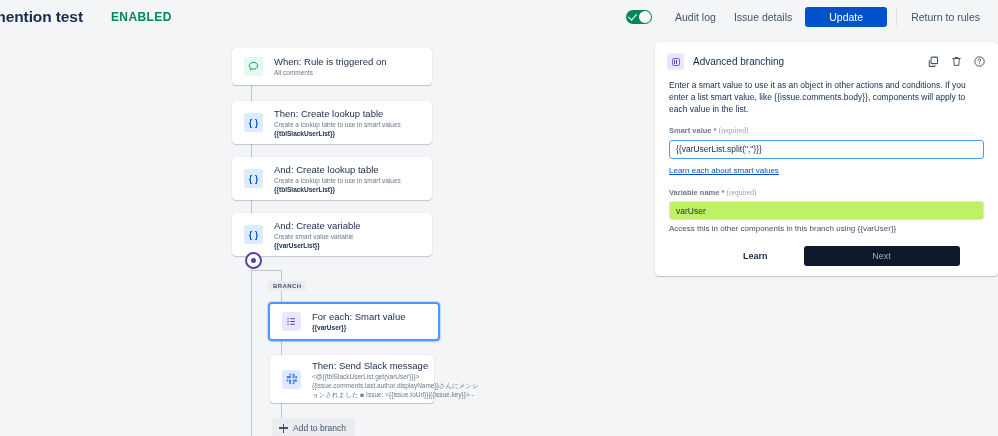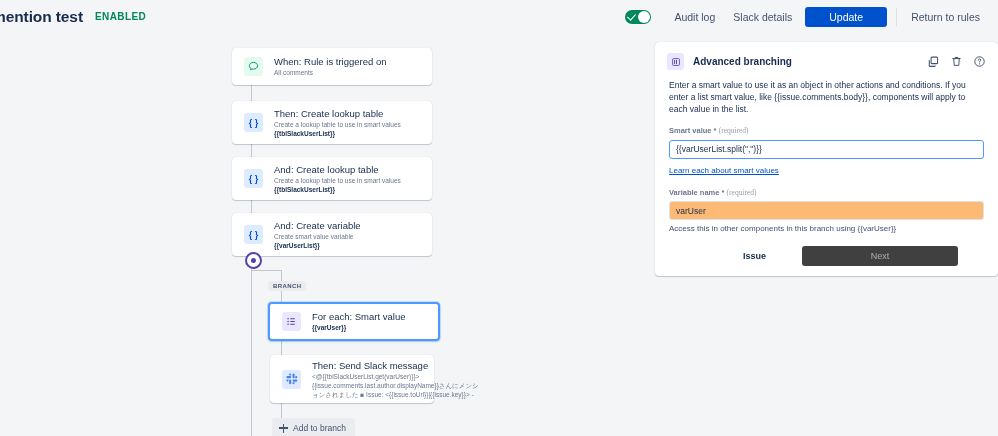--- a/index.html
+++ b/index.html
@@ -15,21 +15,21 @@
   
   .topbar{
     position:absolute;left:0;top:0;width:998px;height:33px;
     background:#f4f5f7;display:flex;align-items:center;
   }
   .rule-title{
     font-size:15.5px;font-weight:700;color:#172b4d;
     margin-left:-8px;white-space:nowrap;letter-spacing:-0.1px;
   }
   .enabled-badge{
-    margin-left:12px;font-size:10px;font-weight:700;letter-spacing:.4px;
+    margin-left:28px;font-size:12px;font-weight:700;letter-spacing:.4px;
     color:#00875a;text-transform:uppercase;
   }
   .topbar-right{
     margin-left:auto;display:flex;align-items:center;gap:0px;
     padding-right:9px;
   }
   .toggle{
     width:26px;height:14px;border-radius:8px;background:#00875a;
     position:relative;margin-right:14px;flex:none;
   }
@@ -106,71 +106,71 @@
     position:absolute;left:655px;top:42px;width:343px;
     background:#ffffff;border-radius:4px;
     box-shadow:0 1px 1px rgba(9,30,66,.20),0 0 1px rgba(9,30,66,.25);
     padding:0 0 10px 0;
   }
   .panel-head{display:flex;align-items:center;padding:11px 12px 0 12px;}
   .panel-head-icon{
     width:17px;height:17px;border-radius:3px;background:#eae6ff;color:#5243aa;
     display:flex;align-items:center;justify-content:center;flex:none;margin-right:9px;
   }
-  .panel-title{font-size:10px;font-weight:700;color:#172b4d;}
+  .panel-title{font-size:10px;font-weight:400;color:#172b4d;}
   .panel-actions{margin-left:auto;display:flex;align-items:center;gap:10px;color:#42526e;}
   .pa{cursor:pointer;display:flex;align-items:center;}
   .panel-desc{
     font-size:8.5px;color:#172b4d;line-height:12px;padding:9px 14px 0 14px;
   }
   .field{padding:11px 14px 0 14px;}
   .flabel{font-size:7.5px;color:#6b778c;font-weight:700;margin-bottom:3px;}
   .flabel .req{color:#6b778c;font-weight:700;}
   .flabel .reqtxt{color:#97a0af;font-weight:400;font-family:Liberation Serif, serif;}
   .finput{
     width:100%;box-sizing:border-box;height:19px;border-radius:3px;
-    border:1px solid #dfe1e6;background:#fdba74;
+    border:1px solid #dfe1e6;background:#bef264;
     font-size:8.5px;color:#172b4d;padding:0 6px;outline:none;
     font-family:"Liberation Sans","DejaVu Sans",sans-serif;
   }
   .finput.focused{border:1.5px solid #4c9aff;background:#ffffff;}
   .flink{
     display:inline-block;margin-top:4px;font-size:8px;color:#0052cc;
     text-decoration:underline;cursor:pointer;
   }
   .fhelp{font-size:8px;color:#42526e;margin-top:4px;}
   .panel-foot{
     display:flex;align-items:center;margin-top:13px;padding:0 14px;
   }
   .btn-back{
     font-size:9px;color:#172b4d;font-weight:700;background:transparent;
     padding:5px 14px;border-radius:3px;cursor:pointer;margin-left:60px;
   }
   .btn-next{
-    font-size:9px;color:#a5adba;background:#404040;border-radius:3px;
+    font-size:9px;color:#a5adba;background:#0f172a;border-radius:3px;
     padding:5px 0;text-align:center;width:156px;margin-left:22px;cursor:default;
   }
   svg{display:block;}
 </style>
 </head>
 <body>
 
 <div class="app">
 
   <div class="topbar">
     <div class="rule-title">mention test</div>
     <div class="enabled-badge">ENABLED</div>
 
     <div class="topbar-right">
       <div class="toggle">
         <span class="chk"></span>
         <span class="knob"></span>
       </div>
       <div class="tlink">Audit log</div>
-      <div class="tlink">Slack details</div>
+      <div class="tlink">Issue details</div>
       <div class="btn-update">Update</div>
       <div class="tdivider"></div>
       <div class="tlink">Return to rules</div>
     </div>
   </div>
 
   <div class="canvas">
 
     <div class="rail" style="left:251px;top:52px;width:1px;height:208px;"></div>
     <div class="rail" style="left:251px;top:237px;width:1px;height:166px;"></div>
@@ -310,18 +310,18 @@
     <div class="field">
       <div class="flabel">
         <span>Variable name</span><span class="req">&nbsp;*</span>
         <span class="reqtxt">(required)</span>
       </div>
       <input class="finput" type="text" value="varUser" style="">
       <div class="fhelp">Access this in other components in this branch using {{varUser}}</div>
     </div>
 
     <div class="panel-foot">
-      <div class="btn-back">Issue</div>
+      <div class="btn-back">Learn</div>
       <div class="btn-next">Next</div>
     </div>
   </div>
 
 </div>
 
 </body></html>

